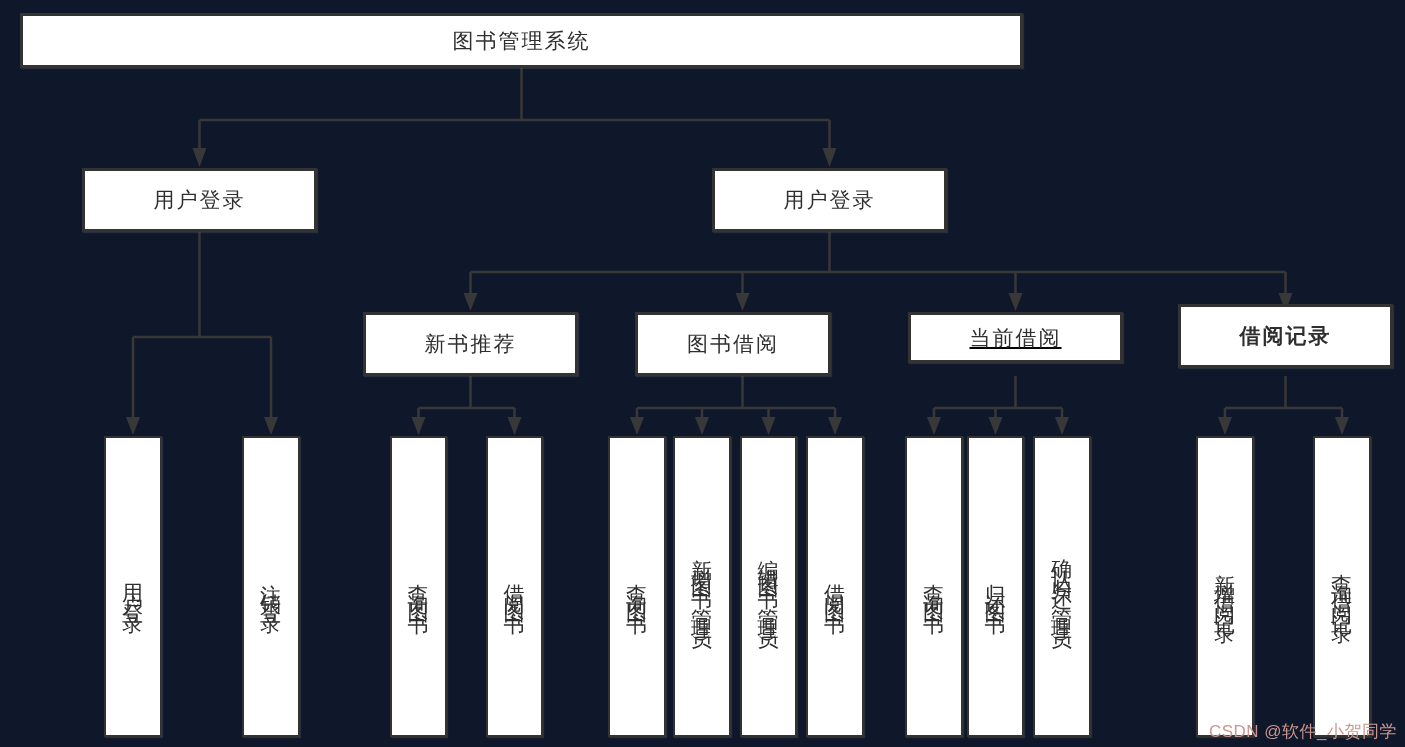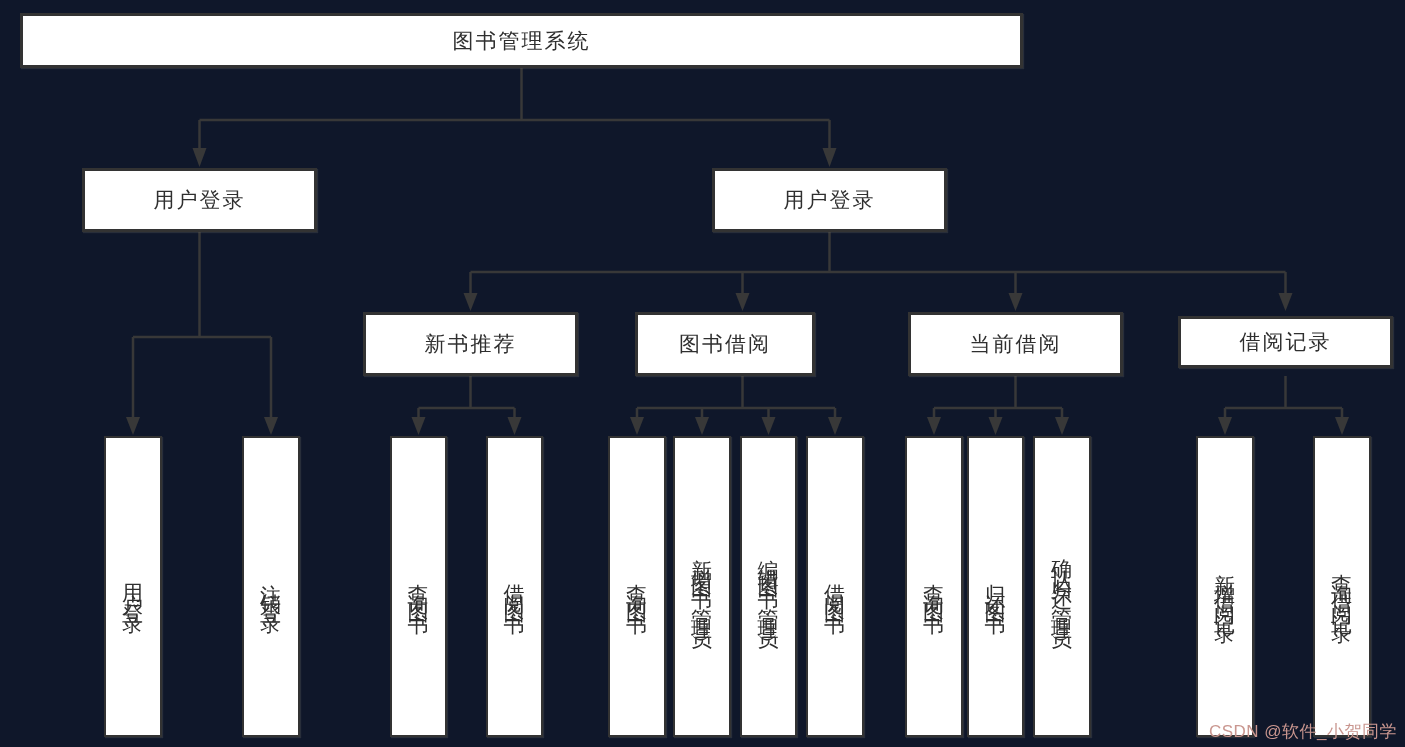--- a/index.html
+++ b/index.html
@@ -111,27 +111,27 @@
   <div class="box h" style="left:82px; top:168px; width:235px; height:64px;">
     <span>用户登录</span>
   </div>
   <div class="box h" style="left:712px; top:168px; width:235px; height:64px;">
     <span>用户登录</span>
   </div>
 
   <div class="box h" style="left:363px; top:312px; width:215px; height:64px;text-align:center;">
     <span>新书推荐</span>
   </div>
-  <div class="box h" style="left:635px; top:312px; width:180px; height:64px;align-items:center;">
+  <div class="box h" style="left:635px; top:312px; width:196px; height:64px;align-items:center;">
     <span>图书借阅</span>
   </div>
-  <div class="box h" style="left:908px; top:312px; width:215px; height:64px;">
+  <div class="box h" style="left:908px; top:312px; width:215px; height:51px;text-decoration:underline;">
     <span>当前借阅</span>
   </div>
-  <div class="box h" style="left:1178px; top:316px; width:215px; height:52px;">
+  <div class="box h" style="left:1178px; top:304px; width:215px; height:64px;font-weight:bold;">
     <span>借阅记录</span>
   </div>
 
   <div class="box v" style="left:104px; top:436px; width:58px; height:301px;">
     <span>用户登录</span>
   </div>
   <div class="box v" style="left:242px; top:436px; width:58px; height:301px;">
     <span>注销登录</span>
   </div>
 

